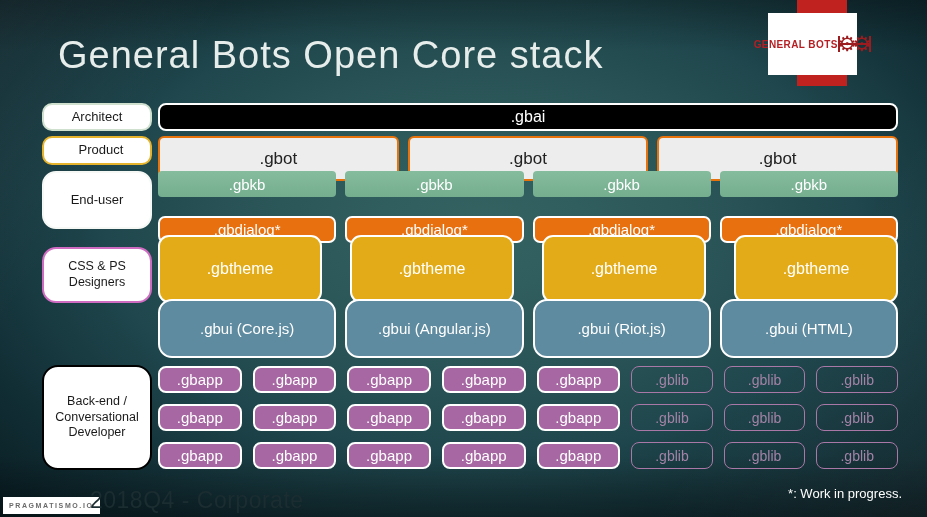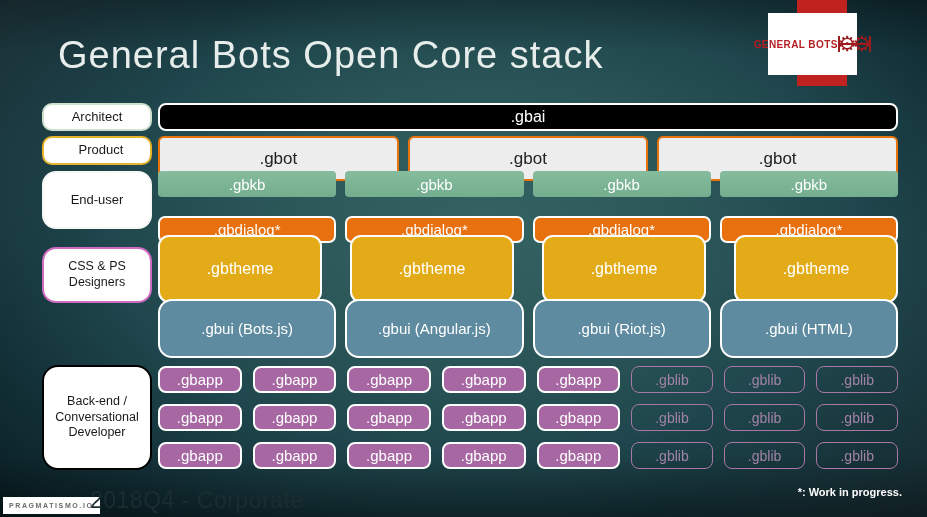--- a/index.html
+++ b/index.html
@@ -65,21 +65,21 @@
   .gbtheme{flex:1;background:#e2ab17;border:2px solid #ffffff;border-radius:11px;font-size:16px;}
   .gbui{flex:1;background:#5e8ba0;border:2px solid #ffffff;border-radius:14px;font-size:15px;}
   .gbapp{width:86px;background:#a667a2;border:2px solid #ffffff;border-radius:8px;font-size:15px;}
   .gblib{width:84px;background:transparent;border:1px solid #a978a6;border-radius:8px;color:#a383a6;font-size:14px;}
   
   #footer-badge{
     position:absolute;left:3px;top:497px;background:#ffffff;color:#6a6a6a;
     font-size:7px;font-weight:bold;letter-spacing:1.6px;padding:5px 6px;
   }
   #footer-caption{position:absolute;left:90px;top:487px;font-size:23px;color:#1b2d30;letter-spacing:0.5px;}
-  #footnote{position:absolute;right:25px;top:486px;font-size:11px;font-weight:bold;color:#ffffff;}
+  #footnote{position:absolute;right:25px;top:486px;font-size:13px;font-weight:normal;color:#ffffff;}
 </style>
 </head>
 <body>
 
 <div id="slide">
 
   <div id="page-title">General Bots Open Core stack</div>
 
   <div id="logo-band"></div>
   <div id="logo-card">
@@ -123,21 +123,21 @@
   </div>
 
   <div class="row" id="row-gbtheme">
     <div class="box gbtheme">.gbtheme</div>
     <div class="box gbtheme">.gbtheme</div>
     <div class="box gbtheme">.gbtheme</div>
     <div class="box gbtheme">.gbtheme</div>
   </div>
 
   <div class="row" id="row-gbui">
-    <div class="box gbui">.gbui (Bots.js)</div>
+    <div class="box gbui">.gbui (Core.js)</div>
     <div class="box gbui">.gbui (Angular.js)</div>
     <div class="box gbui">.gbui (Riot.js)</div>
     <div class="box gbui">.gbui (HTML)</div>
   </div>
 
   <div class="row backend" id="row-backend-0">
     <div class="box gbapp">.gbapp</div>
     <div class="box gbapp">.gbapp</div>
     <div class="box gbapp">.gbapp</div>
     <div class="box gbapp">.gbapp</div>

